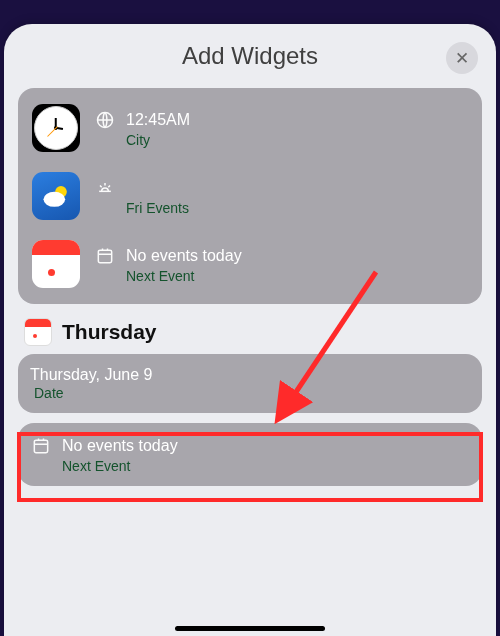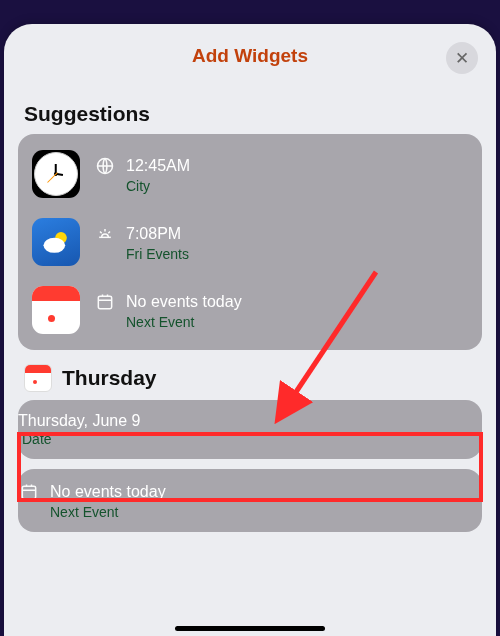--- a/index.html
+++ b/index.html
@@ -23,23 +23,23 @@
     overflow: hidden;
   }
   .header {
     display: flex;
     align-items: center;
     justify-content: center;
     height: 64px;
     position: relative;
   }
   .header-title {
-    font-size: 19px;
-    font-weight: 700;
-    color: #c2410c;
+    font-size: 24px;
+    font-weight: 400;
+    color: #404040;
   }
   .close-btn {
     position: absolute;
     right: 18px;
     top: 18px;
     width: 32px;
     height: 32px;
     border-radius: 50%;
     background: #d8d8dd;
     display: flex;
@@ -118,21 +118,21 @@
   }
   .row-sub {
     font-size: 14px;
     color: #14532d;
     margin-left: 32px;
   }
   .row-compact .row-sub {
     margin-left: 4px;
   }
   .row-compact {
-    padding: 12px 0;
+    padding: 12px 12px;
   }
   .annotation-box {
     position: absolute;
     border: 4px solid #ff2a2a;
     box-sizing: border-box;
     pointer-events: none;
   }
   .annotation-arrow {
     position: absolute;
     pointer-events: none;
@@ -233,23 +233,20 @@
 
   <div class="header">
     <span class="header-title">Add Widgets</span>
     <div class="close-btn">
       <span class="close-x">✕</span>
     </div>
   </div>
 
   <div class="content">
 
-    <div class="section-header">
-      <span class="section-title">Suggestions</span>
-    </div>
 
     <div class="card">
 
       <div class="row">
         <div class="app-icon" style="background:#000;">
           <div class="clock-face">
             <div class="clock-hand" style="width:1.5px;height:12px;transform:rotate(180deg) translate(-50%,-2px);"></div>
             <div class="clock-hand" style="width:1.5px;height:9px;transform:rotate(280deg) translate(-50%,-2px);"></div>
             <div class="clock-hand" style="width:1px;height:14px;background:#ff9500;transform:rotate(45deg) translate(-50%,-2px);"></div>
           </div>
@@ -277,21 +274,20 @@
         </div>
         <div class="row-text">
           <div class="row-top">
             <span class="widget-icon">
               <svg viewBox="0 0 24 24" width="20" height="20" fill="none" stroke="white" stroke-width="1.8">
                 <path d="M5 16h14"></path>
                 <path d="M8 16a4 4 0 0 1 8 0"></path>
                 <path d="M12 6v3M6 9l2 2M18 9l-2 2"></path>
               </svg>
             </span>
-            <span class="row-title">7:08PM</span>
           </div>
           <span class="row-sub">Fri Events</span>
         </div>
       </div>
 
       <div class="row">
         <div class="calendar-ico">
           <div class="bar"></div>
           <div class="dot"></div>
         </div>

